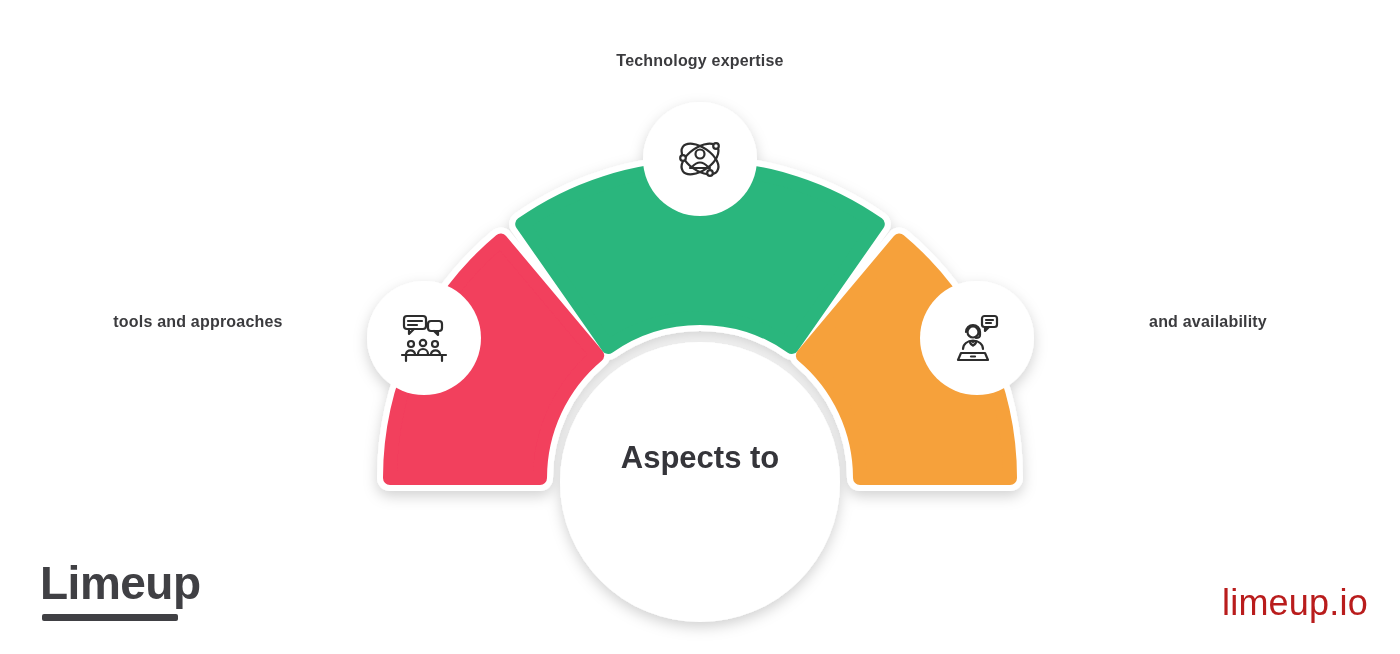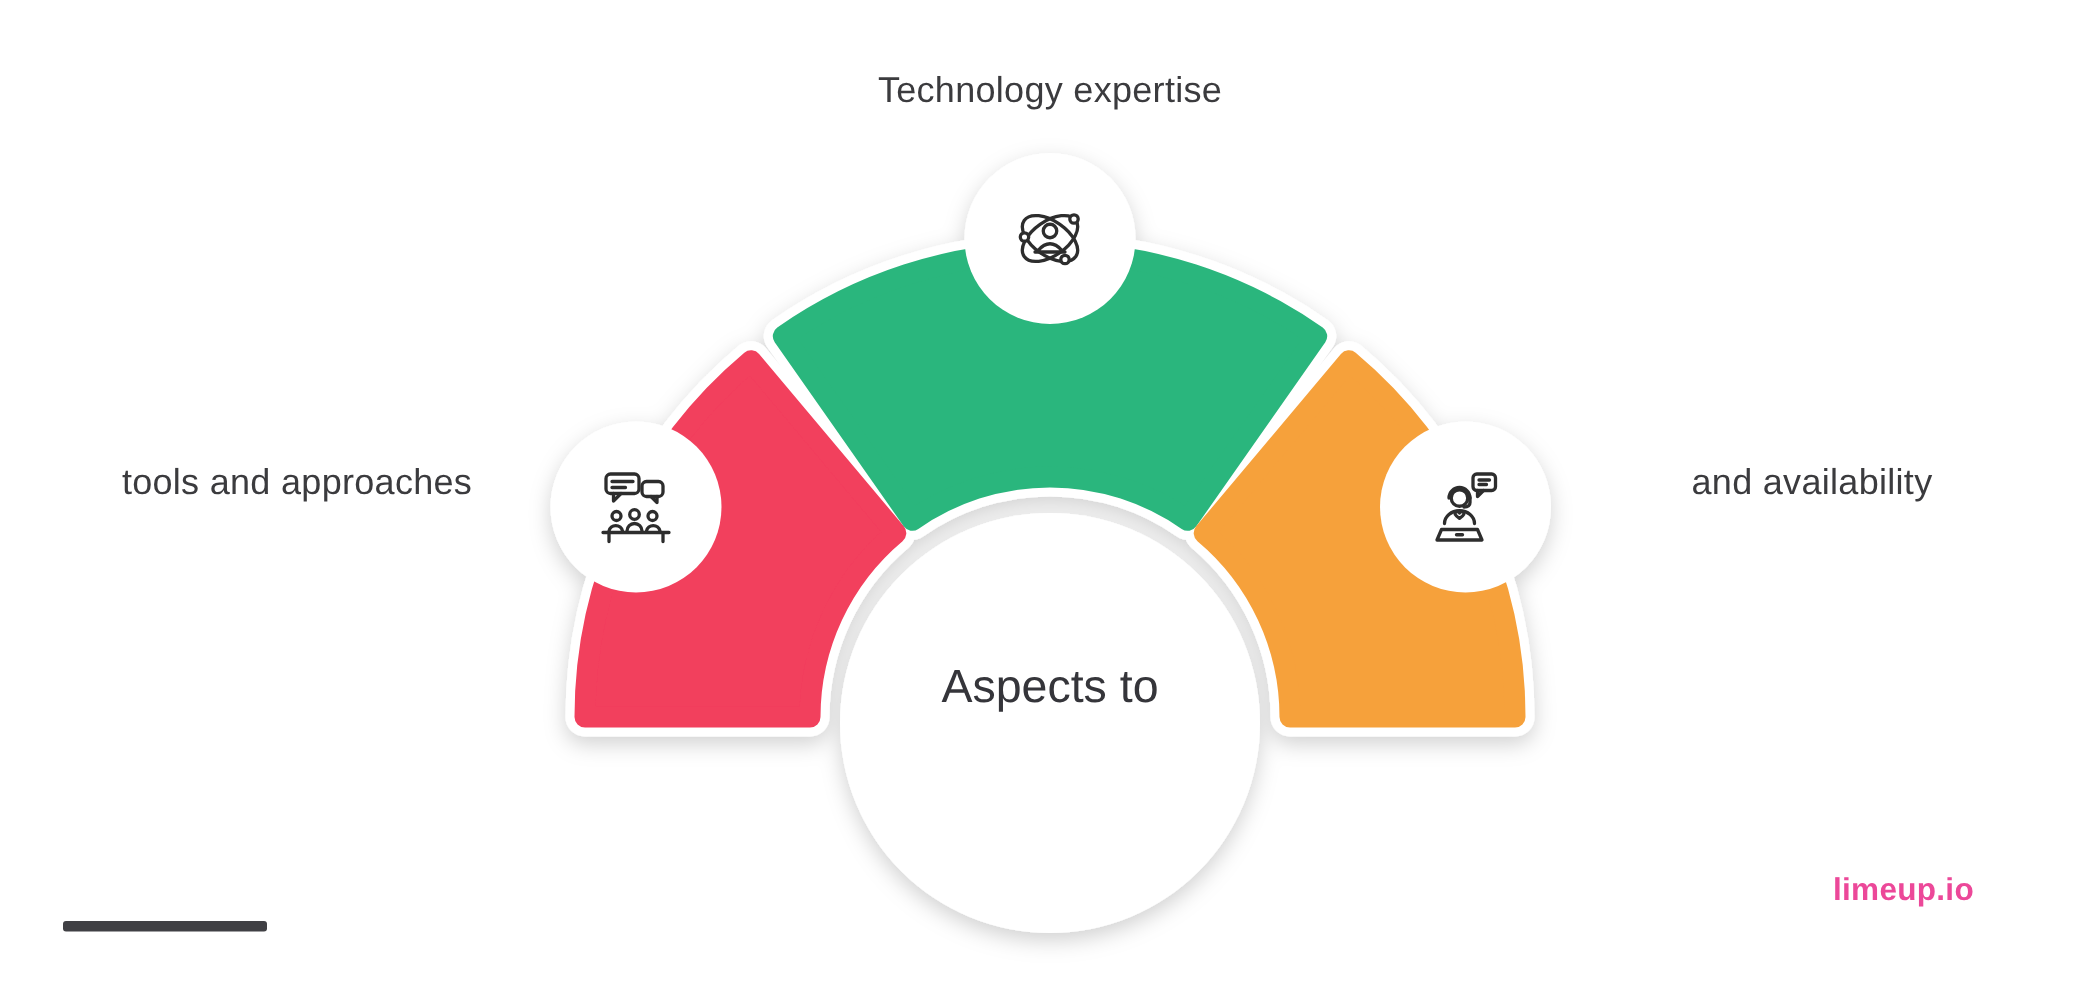--- a/index.html
+++ b/index.html
@@ -3,38 +3,38 @@
 <meta charset="utf-8">
 <style>
   html,body{margin:0;padding:0;background:#ffffff;}
   .stage{
     position:relative;width:1400px;height:654px;overflow:hidden;
     background:#ffffff;font-family:"Liberation Sans","DejaVu Sans",sans-serif;
   }
   .fan-svg{position:absolute;left:0;top:0;}
   .seg-label{
     position:absolute;text-align:right;color:#3b3b3e;
-    font-size:24px;font-weight:400;line-height:31px;letter-spacing:.2px;
+    font-size:16px;font-weight:700;line-height:31px;letter-spacing:.2px;
     transform:translateX(-50%);white-space:nowrap;
   }
   .center-text{
     position:absolute;left:700px;top:438px;transform:translateX(-50%);
-    text-align:center;color:#35353a;font-size:31px;font-weight:400;line-height:40px;
+    text-align:center;color:#35353a;font-size:31px;font-weight:700;line-height:40px;
   }
   .logo{
     position:absolute;left:40px;top:556px;color:#404044;
     font-size:46px;font-weight:800;letter-spacing:-.5px;
   }
   .logo-underline{
     position:absolute;left:42px;top:614px;width:136px;height:7px;
     background:#404044;border-radius:2px;
   }
   .website{
-    position:absolute;left:1222px;top:582px;color:#ec4899;
-    font-size:21px;font-weight:700;letter-spacing:.2px;
+    position:absolute;left:1222px;top:582px;color:#b91c1c;
+    font-size:36px;font-weight:400;letter-spacing:.2px;
   }
 </style>
 </head>
 <body>
 
 <div class="stage">
 
   <svg class="fan-svg" width="1400" height="654" viewBox="0 0 1400 654">
     <defs>
       <filter id="soft" x="-20%" y="-20%" width="140%" height="140%">
@@ -107,16 +107,17 @@
   </div>
 
   <div class="seg-label" style="left:1208px;top:306px;">
     <div>and availability</div>
   </div>
 
   <div class="center-text">
     <div>Aspects to</div>
   </div>
 
+  <div class="logo">Limeup</div>
   <div class="logo-underline"></div>
   <div class="website">limeup.io</div>
 
 </div>
 
 </body></html>

